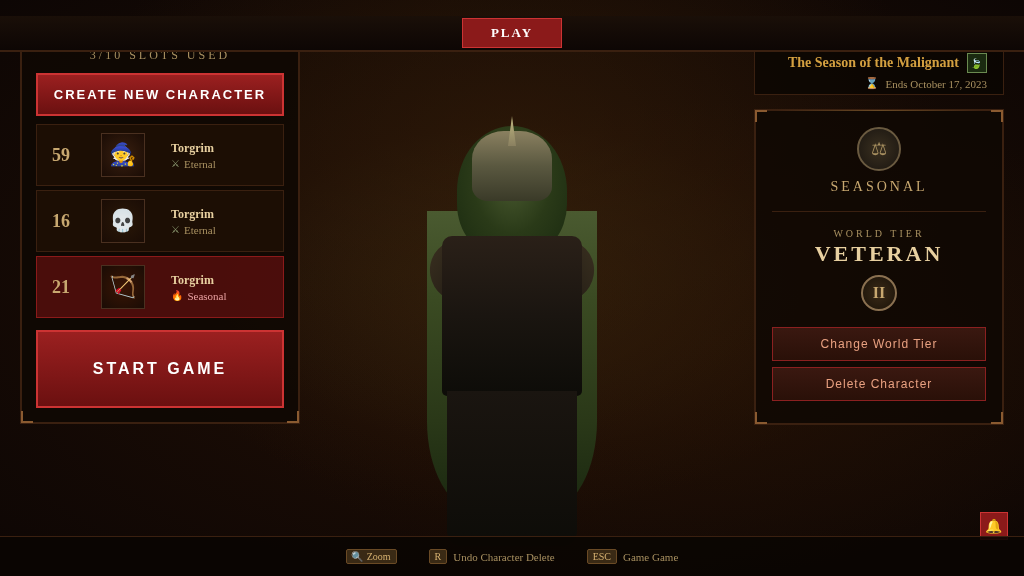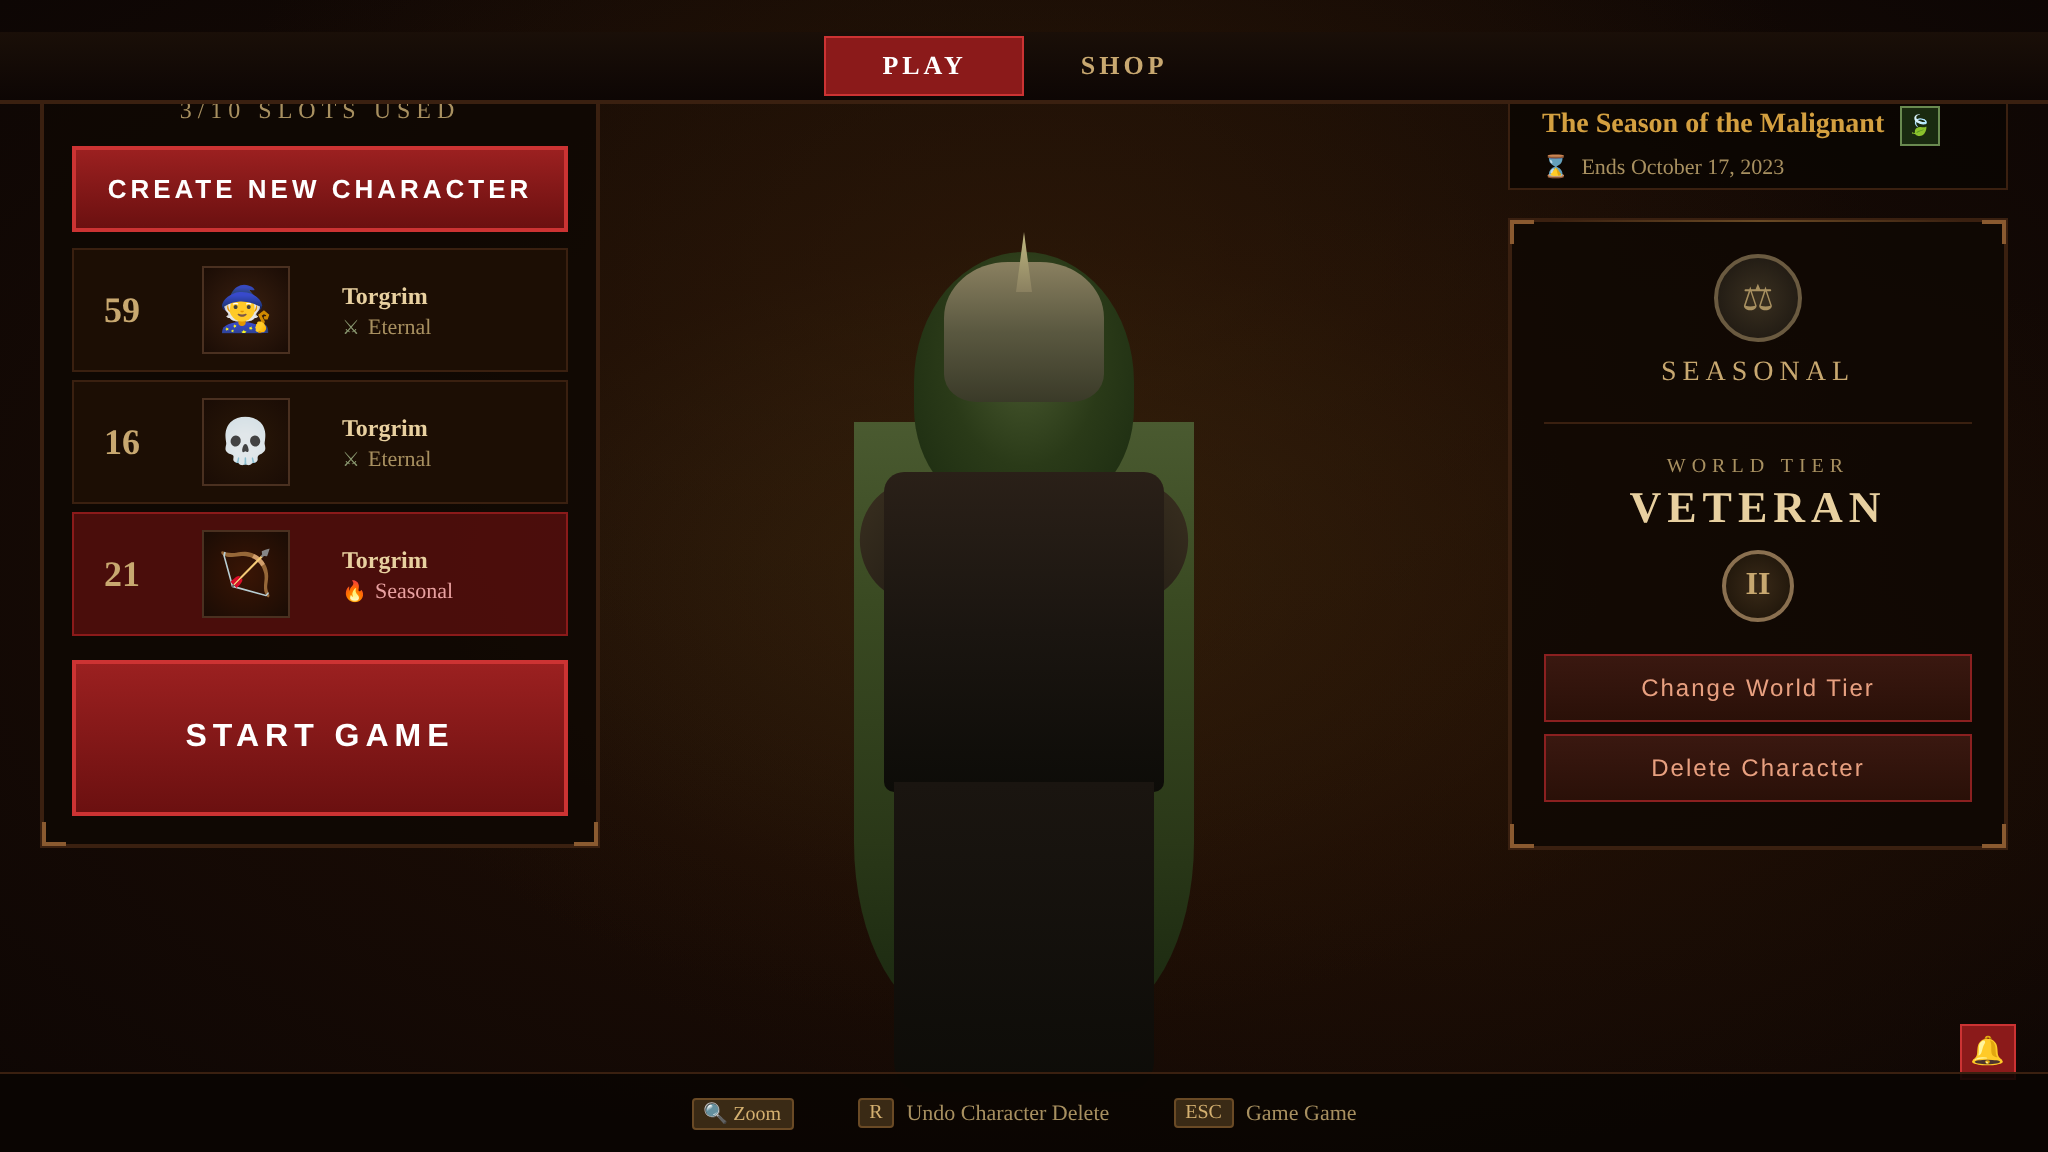--- a/index.html
+++ b/index.html
@@ -380,21 +380,21 @@
     }
 
     
     .season-info {
       background: rgba(10,5,2,0.75);
       border: 1px solid #3a2010;
       padding: 4px 16px;
       margin-bottom: 14px;
       display: flex;
       flex-direction: column;
-      align-items: flex-start;
+      align-items: flex-end;
       gap: 4px;
     }
 
     .season-title {
       color: #d4a040;
       font-size: 14px;
       font-weight: bold;
       text-align: right;
     }
 
@@ -565,21 +565,20 @@
     }
 
   </style>
 </head>
 <body>
 
 <div class="game-bg"></div>
 
 <nav class="top-nav">
   <div class="nav-tab active">PLAY</div>
-  <div class="nav-tab inactive">SHOP</div>
 </nav>
 
 <div class="left-panel">
   <div class="left-panel-inner panel-box">
     <div class="corner-tl"></div>
     <div class="corner-tr"></div>
     <div class="corner-bl"></div>
     <div class="corner-br"></div>
 
     <div class="slots-header">3/10 SLOTS USED</div>

